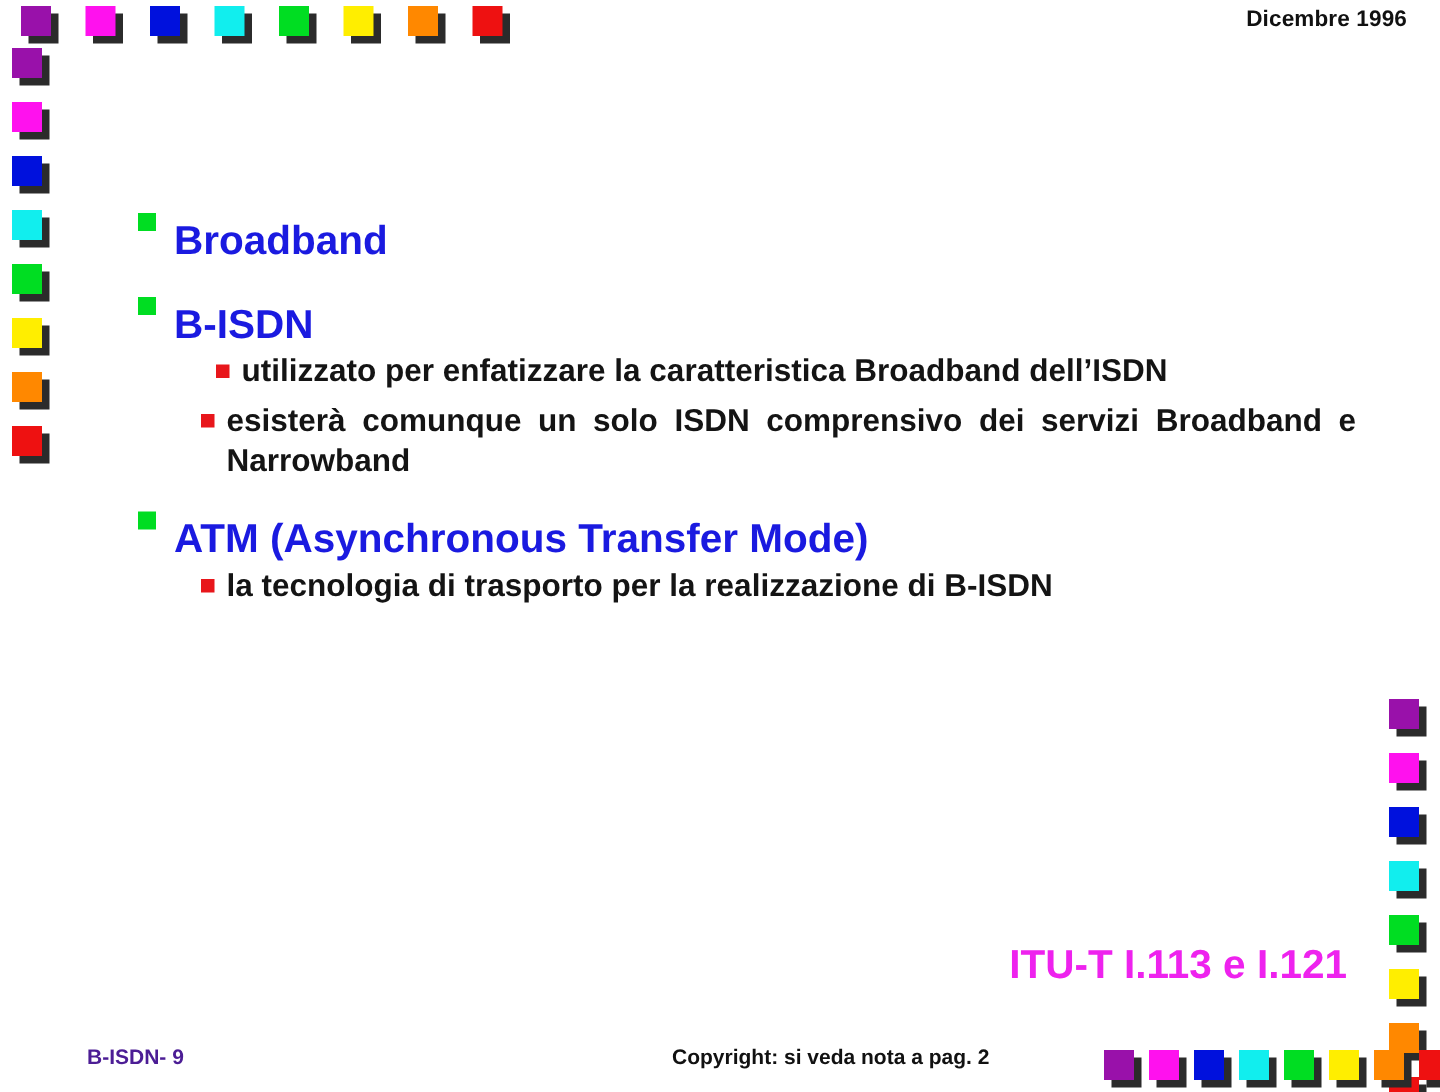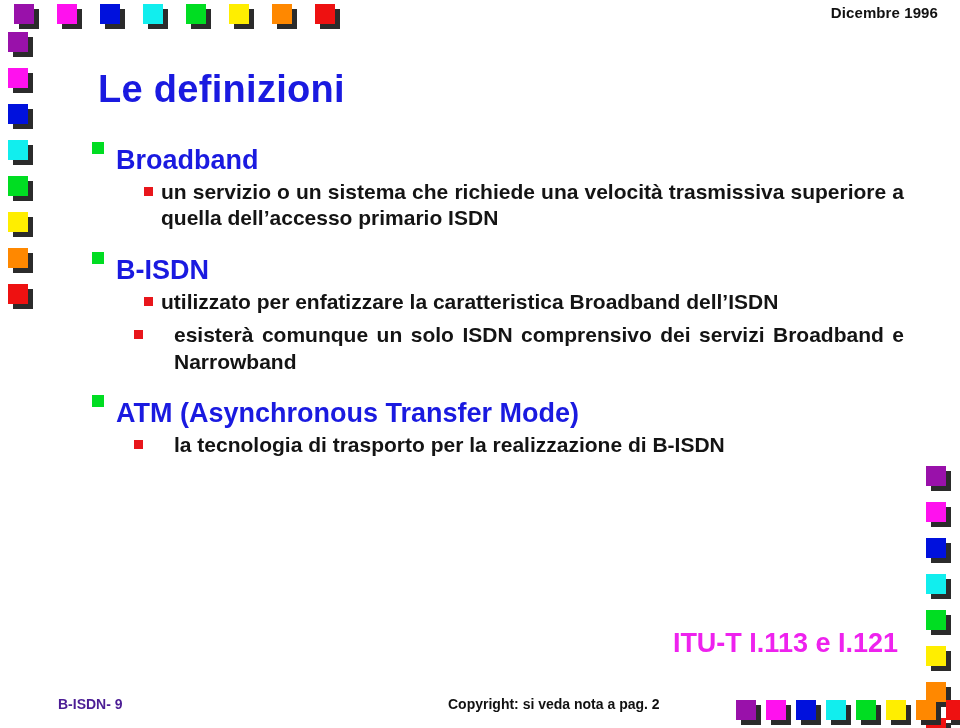--- a/index.html
+++ b/index.html
@@ -102,21 +102,21 @@
     font-size: 21px;
     font-weight: bold;
     color: #141414;
     line-height: 1.26;
     text-align: justify;
     text-justify: inter-word;
   }
   .lvl2 .bullet.red { margin-top: .5em; }
 
   
-  .lvl2b { margin-left: 42px; gap: 23px; }
+  .lvl2b { margin-left: 42px; }
 
   .gap-sm { height: 6px; }
   .gap-md { height: 10px; }
 
   
   .itu {
     position: absolute;
     right: 62px;
     top: 628px;
     font-size: 27px;
@@ -187,33 +187,28 @@
       <div class="sq" style="background: rgb(0, 17, 221); left: 796px; top: 700px;"></div>
       <div class="sq" style="background: rgb(17, 238, 238); left: 826px; top: 700px;"></div>
       <div class="sq" style="background: rgb(0, 221, 34); left: 856px; top: 700px;"></div>
       <div class="sq" style="background: rgb(255, 238, 0); left: 886px; top: 700px;"></div>
       <div class="sq" style="background: rgb(255, 136, 0); left: 916px; top: 700px;"></div>
       <div class="sq" style="background: rgb(238, 17, 17); left: 946px; top: 700px;"></div>
     </div>
 
   <div class="date">Dicembre 1996</div>
 
-  <div class="title">Le definizioni</div>
 
   <div class="content">
 
     <div class="row lvl1">
       <span class="bullet green"></span>
       <span class="txt">Broadband</span>
     </div>
 
-    <div class="row lvl2">
-      <span class="bullet red"></span>
-      <span class="txt">un servizio o un sistema che richiede una velocità trasmissiva superiore a quella dell’accesso primario ISDN</span>
-    </div>
 
     <div class="gap-md"></div>
 
     <div class="row lvl1">
       <span class="bullet green"></span>
       <span class="txt">B-ISDN</span>
     </div>
 
     <div class="row lvl2">
       <span class="bullet red"></span>

